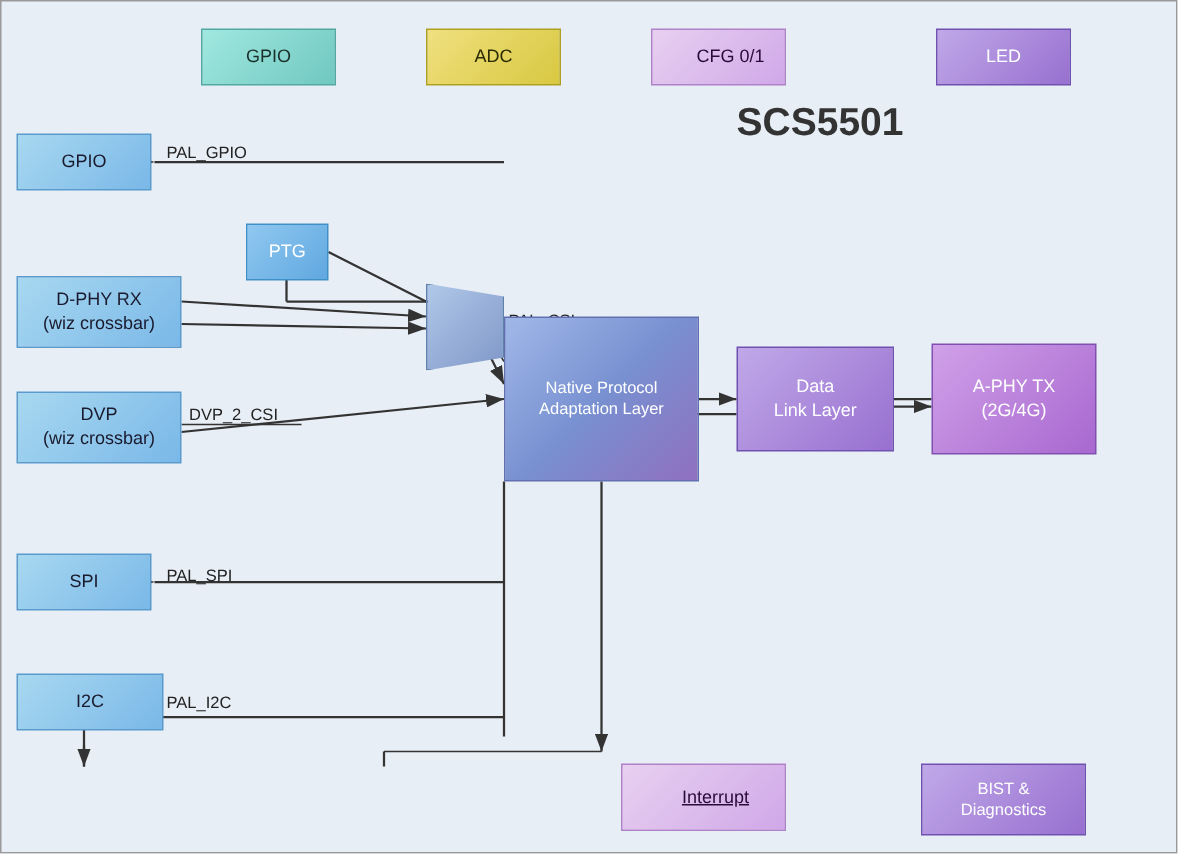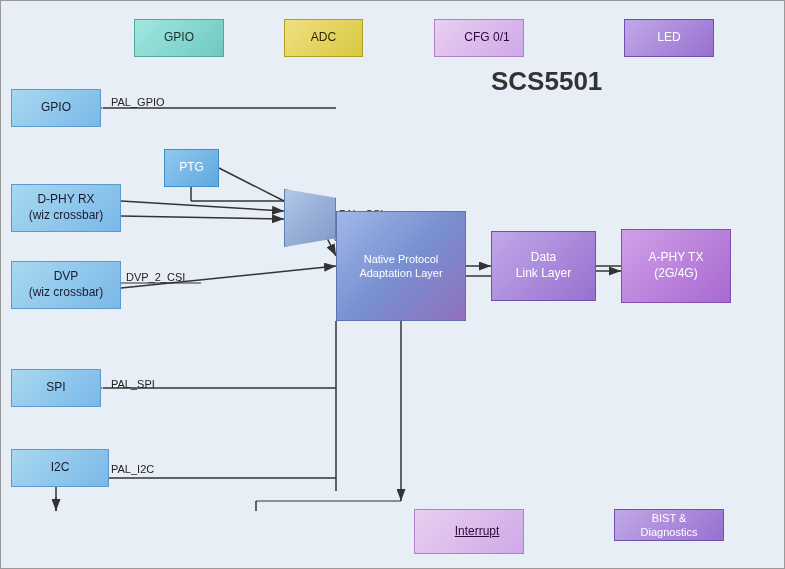--- a/index.html
+++ b/index.html
@@ -152,21 +152,21 @@
     <line x1="190" y1="200" x2="285" y2="200" stroke="#333" stroke-width="1.5"></line>
 
   </svg>
 
   <div class="title-text" style="left:490px; top:65px;">SCS5501</div>
 
   <div class="block block-teal" style="left:133px; top:18px; width:90px; height:38px;">
     <span>GPIO</span>
   </div>
 
-  <div class="block block-yellow" style="left:283px; top:18px; width:79px; height:38px;">
+  <div class="block block-yellow" style="left:283px; top:18px; width:90px; height:38px;">
     <span>ADC</span>
   </div>
 
   <div class="block block-pink" style="left:433px; top:18px; width:90px; height:38px;">
     <span>CFG 0/1</span>
   </div>
 
   <div class="block block-purple" style="left:623px; top:18px; width:90px; height:38px;">
     <span>LED</span>
   </div>
@@ -227,18 +227,18 @@
     <span>I2C</span>
   </div>
 
   <div class="label-text" style="left:110px; top:462px;">PAL_I2C</div>
 
 
   <div class="block block-pink" style="left:413px; top:508px; width:110px; height:45px;text-decoration:underline;">
     <span>Interrupt</span>
   </div>
 
-  <div class="block block-purple" style="left:613px; top:508px; width:110px; height:32px;">
+  <div class="block block-purple" style="left:613px; top:508px; width:110px; height:48px;">
     <span style="white-space:pre-line; font-size:11px;">BIST &amp;
 Diagnostics</span>
   </div>
 
 </div>
 
 </body></html>

